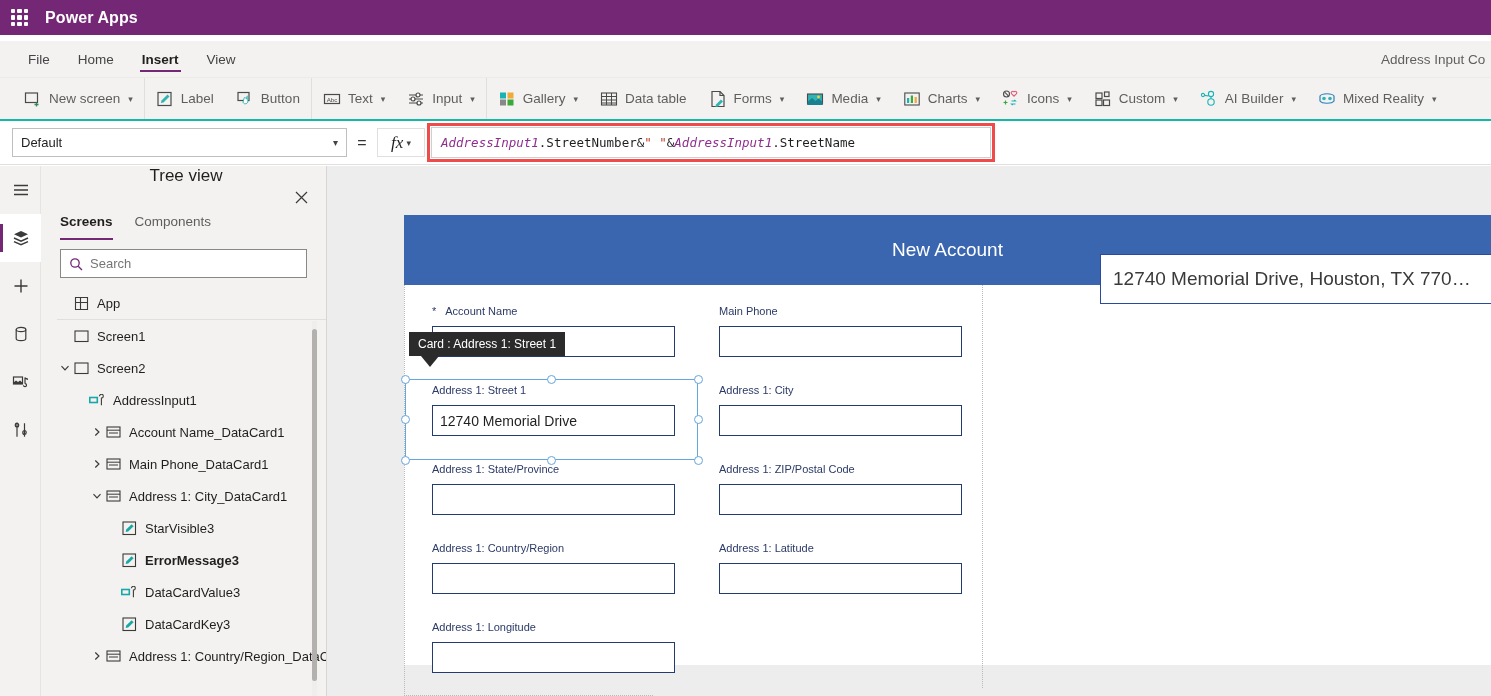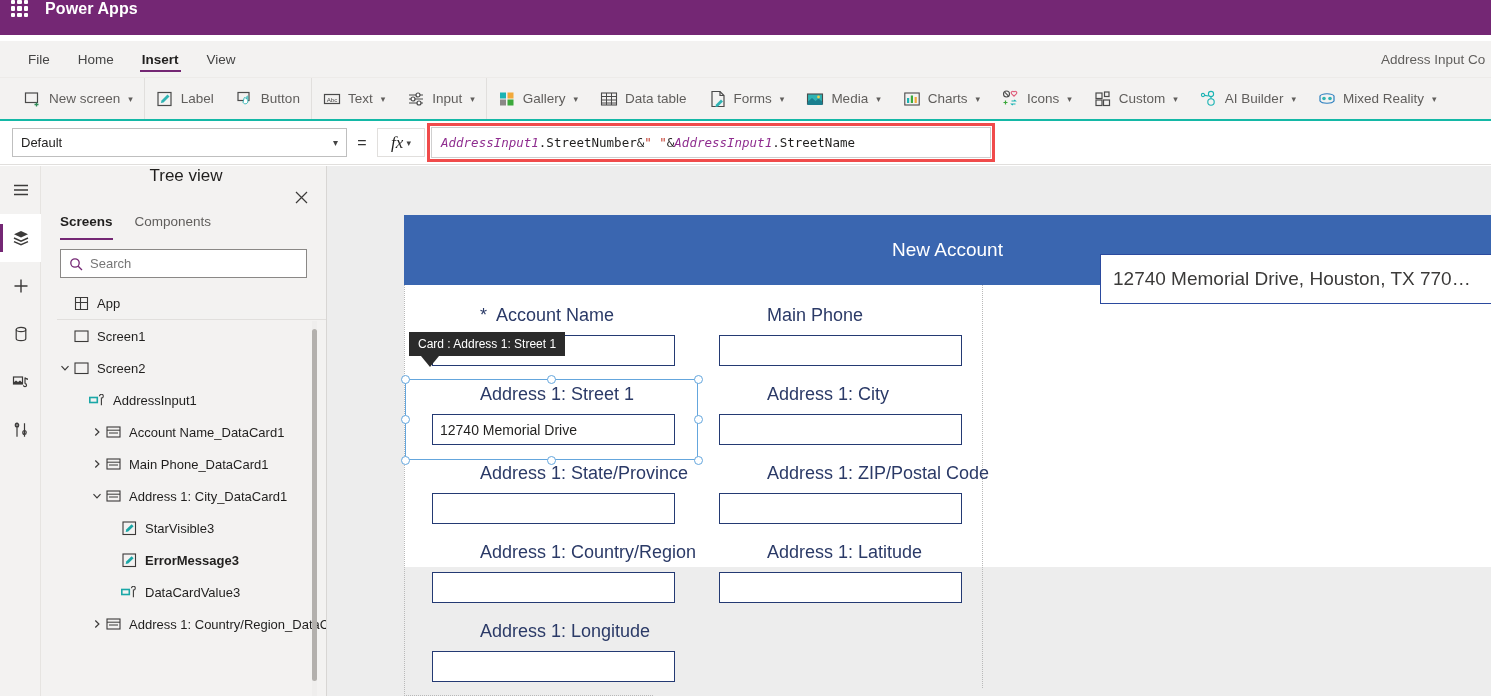--- a/index.html
+++ b/index.html
@@ -10,21 +10,21 @@
     background: #ffffff;
     font-family: "Liberation Sans", sans-serif;
     font-size: 13px;
     color: #323130;
   }
   #app { position: relative; width: 1491px; height: 696px; }
 
   
   .topbar {
     position: absolute; left: 0; top: 0; width: 1491px; height: 35px;
-    background: #742774; display: flex; align-items: flex-start;
+    background: #742774; display: flex; align-items: center;
   }
   .waffle {
     width: 17px; height: 17px; margin-left: 11px; margin-right: 17px;
     display: grid; grid-template-columns: repeat(3,1fr); grid-template-rows: repeat(3,1fr);
     gap: 2px; cursor: pointer;
   }
   .waffle i { background: #ffffff; border-radius: 1px; display: block; }
   .brand {
     color: #ffffff; font-size: 16px; font-weight: bold; letter-spacing: .1px;
   }
@@ -148,34 +148,34 @@
   .tscrolltrack {
     position: absolute; right: 9px; top: 34px; width: 5px; height: 376px; background: #efeeed;
   }
 
   
   .canvasarea {
     position: absolute; left: 327px; top: 166px; width: 1164px; height: 530px;
     background: #ededed;
   }
   .screen {
-    position: absolute; left: 77px; top: 49px; width: 1087px; height: 352px;
+    position: absolute; left: 77px; top: 49px; width: 1087px; height: 450px;
     background: #ffffff;
   }
   .formhdr {
     position: absolute; left: 0; top: 0; width: 1087px; height: 70px;
     background: #3a66b0; display: flex; align-items: center; justify-content: center;
   }
   .formhdr span { color: #ffffff; font-size: 19px; }
   .formbody {
     position: absolute; left: 0; top: 70px; width: 579px; height: 411px;
     border: 1px dotted #b9b9b9; border-top: none;
   }
   .fcard { position: absolute; }
-  .fcard .flabel { font-size: 18px; color: #2b3a67; margin-bottom: 9px; white-space: nowrap; margin-left: 48px; }
+  .fcard .flabel { font-size: 11px; color: #2b3a67; margin-bottom: 9px; white-space: nowrap; }
   .fcard .fstar { color: #2b3a67; margin-right: 9px; }
   .finput {
     width: 243px; height: 31px; border: 1.5px solid #243a73; background: #ffffff;
     display: flex; align-items: center; padding: 0 7px; font-size: 14px; color: #201f1e;
     cursor: text;
   }
 
   
   .selframe {
     position: absolute; border: 1px solid #64a6dd; pointer-events: none;
@@ -586,20 +586,29 @@
       <div class="trow" style="padding-left:80px;">
         <span class="ic">
           <svg width="17" height="13" viewBox="0 0 17 13">
             <rect x="0.8" y="3.5" width="7.5" height="5" fill="none" stroke="#1aa7a7" stroke-width="1.6"></rect>
             <path d="M10.5 2.2a1.9 1.9 0 1 1 1.9 1.9v7.2" fill="none" stroke="#3b3a39" stroke-width="1.1"></path>
           </svg>
           </span>
         <span class="lbl">DataCardValue3</span>
       </div>
 
+      <div class="trow" style="padding-left:80px;">
+        <span class="ic">
+          <svg width="15" height="15" viewBox="0 0 15 15">
+            <rect x="1" y="1" width="12.5" height="12.5" fill="none" stroke="#3b3a39" stroke-width="1.1"></rect>
+            <path d="M9.6 3.2l2 2-5.4 5.4-2.5.5.5-2.5z" fill="#1aa7a7"></path>
+          </svg>
+          </span>
+        <span class="lbl">DataCardKey3</span>
+      </div>
 
       <div class="trow" style="padding-left:48px;">
         <span class="chev">
           <svg width="10" height="10" viewBox="0 0 10 10">
               <path d="M3.3 1.5L6.9 5l-3.6 3.5" fill="none" stroke="#3b3a39" stroke-width="1.2"></path>
             </svg>
           </span>
         <span class="ic">
           <svg width="15" height="12" viewBox="0 0 15 12">
             <rect x="1" y="1" width="13" height="10" fill="none" stroke="#3b3a39" stroke-width="1.1"></rect>

